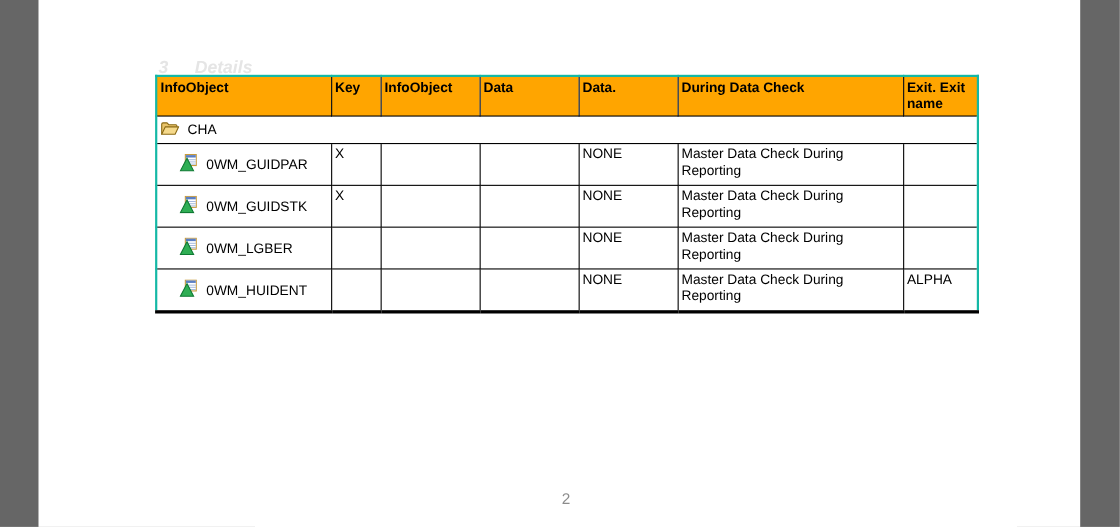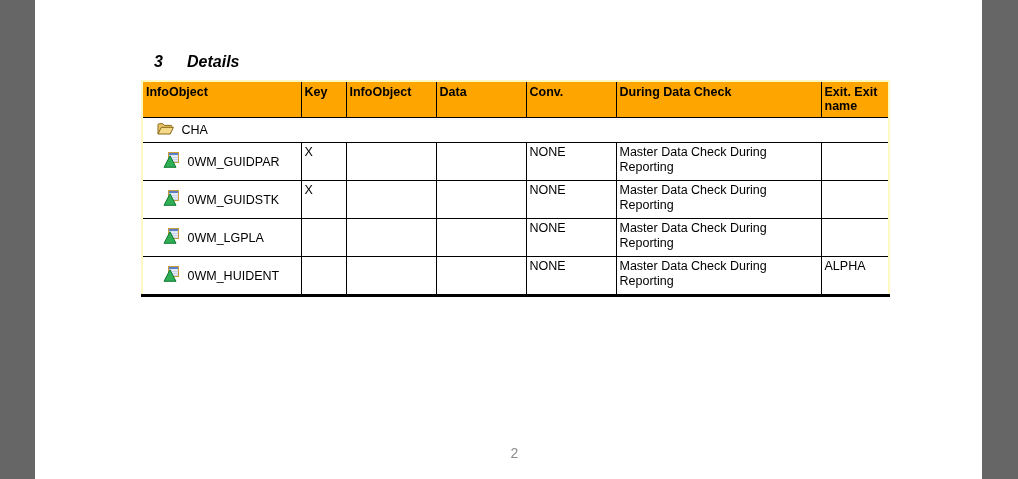--- a/index.html
+++ b/index.html
@@ -7,43 +7,43 @@
     width:1018px;height:479px;position:relative;overflow:hidden;
     background:#666666;
     font-family:"Liberation Sans","DejaVu Sans",sans-serif;
     color:#000;
   }
   .page{
     position:absolute;left:35px;top:0;width:947px;height:479px;
     background:#ffffff;
   }
   .section-title{
-    position:absolute;left:154px;top:53px;
-    font-size:16px;font-weight:bold;font-style:italic;color:#000000;
+    position:absolute;left:144px;top:53px;
+    font-size:16px;font-weight:bold;font-style:italic;color:#e5e5e5;
   }
   .section-num{display:inline-block;min-width:33px;}
   table.details{
-    position:absolute;left:141px;top:80px;width:747px;
+    position:absolute;left:141px;top:68px;width:747px;
     border-collapse:collapse;table-layout:fixed;
     font-size:12.5px;color:#000;
-    border:2px solid #fef9c3;
+    border:2px solid #14b8a6;
   }
   table.details th, table.details td{
     border:1px solid #000;
     padding:1px 3px;
     overflow:hidden;
   }
   tr.header th{
     background:#FFA500;
     text-align:left;vertical-align:top;
     font-weight:bold;font-size:12.5px;
     height:31px;padding-top:3px;line-height:1.15;
   }
   tr.group td{
-    height:22px;vertical-align:middle;padding-left:14px;
+    height:22px;vertical-align:middle;padding-left:3px;
     white-space:nowrap;
   }
   tr.data td{
     height:34px;vertical-align:top;padding-top:2px;line-height:1.18;
   }
   tr.data td.io-cell{
     vertical-align:middle;padding-left:20px;white-space:nowrap;
   }
   tr.last td{border-bottom:3px solid #000;}
   .icon{display:inline-block;vertical-align:middle;}
@@ -72,21 +72,21 @@
       <col style="width:90px">
       <col style="width:205px">
       <col style="width:68px">
   </colgroup>
   <tbody>
       <tr class="header">
     <th>InfoObject</th>
     <th>Key</th>
     <th>InfoObject</th>
     <th>Data</th>
-    <th>Conv.</th>
+    <th>Data.</th>
     <th>During Data Check</th>
     <th>Exit. Exit name</th>
   </tr>
   <tr class="group">
     <td colspan="7">
       <span class="icon">
         <svg width="17" height="13" viewBox="0 0 17 13">
           <path d="M1 12 V3 Q1 1.7 2.2 1.7 H5.8 L7.4 3.4 H13.8 Q14.8 3.4 14.8 4.4 V5.4" fill="#E9C46A" stroke="#8A6914" stroke-width="1"></path>
           <path d="M1 12 L4.3 5.3 H16.4 L13.2 12 Z" fill="#F5D98B" stroke="#8A6914" stroke-width="1"></path>
         </svg>
@@ -134,42 +134,42 @@
     <td>X</td>
     <td></td>
     <td></td>
     <td>NONE</td>
     <td>Master Data Check During Reporting</td>
     <td></td>
   </tr>
 
 
 
-
   <tr class="data">
     <td class="io-cell">
       <span class="icon">
         <svg width="16" height="16" viewBox="0 0 16 16">
           <rect x="5.5" y="0.5" width="10" height="10" fill="#FFFFFF" stroke="#C89B3C"></rect>
           <rect x="6" y="1" width="9" height="2.2" fill="#5B7FC4"></rect>
           <line x1="6" y1="5.2" x2="15" y2="5.2" stroke="#9AB0D8" stroke-width="0.8"></line>
           <line x1="6" y1="7.2" x2="15" y2="7.2" stroke="#9AB0D8" stroke-width="0.8"></line>
           <line x1="6" y1="9.2" x2="15" y2="9.2" stroke="#9AB0D8" stroke-width="0.8"></line>
           <polygon points="1,15.3 13,15.3 7,3.8" fill="#2FAE54" stroke="#0F7A33" stroke-width="1"></polygon>
         </svg>
       </span>
-      <span class="io-label">0WM_LGPLA</span>
+      <span class="io-label">0WM_LGBER</span>
     </td>
     <td></td>
     <td></td>
     <td></td>
     <td>NONE</td>
     <td>Master Data Check During Reporting</td>
     <td></td>
   </tr>
+
 
   <tr class="data last">
     <td class="io-cell">
       <span class="icon">
         <svg width="16" height="16" viewBox="0 0 16 16">
           <rect x="5.5" y="0.5" width="10" height="10" fill="#FFFFFF" stroke="#C89B3C"></rect>
           <rect x="6" y="1" width="9" height="2.2" fill="#5B7FC4"></rect>
           <line x1="6" y1="5.2" x2="15" y2="5.2" stroke="#9AB0D8" stroke-width="0.8"></line>
           <line x1="6" y1="7.2" x2="15" y2="7.2" stroke="#9AB0D8" stroke-width="0.8"></line>
           <line x1="6" y1="9.2" x2="15" y2="9.2" stroke="#9AB0D8" stroke-width="0.8"></line>

